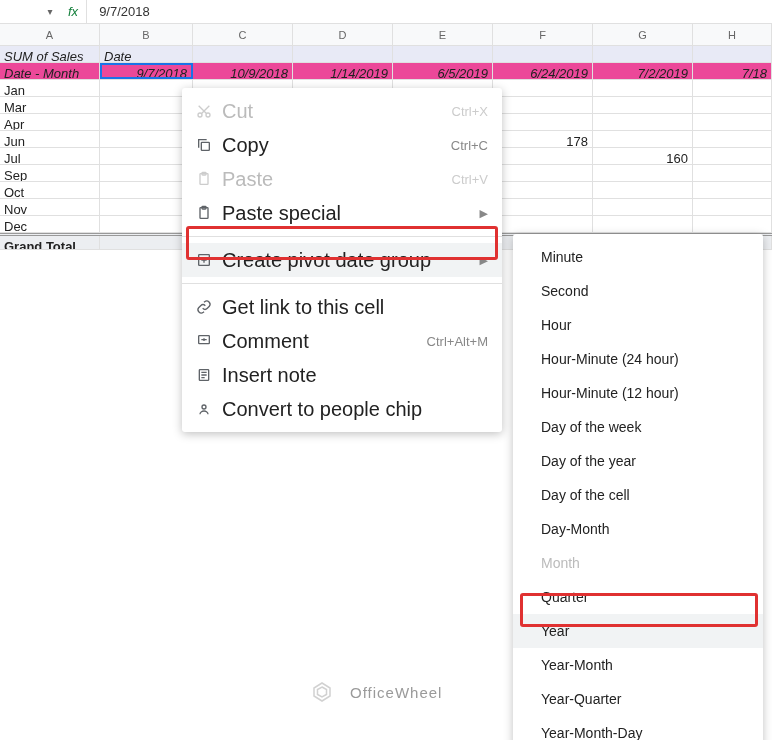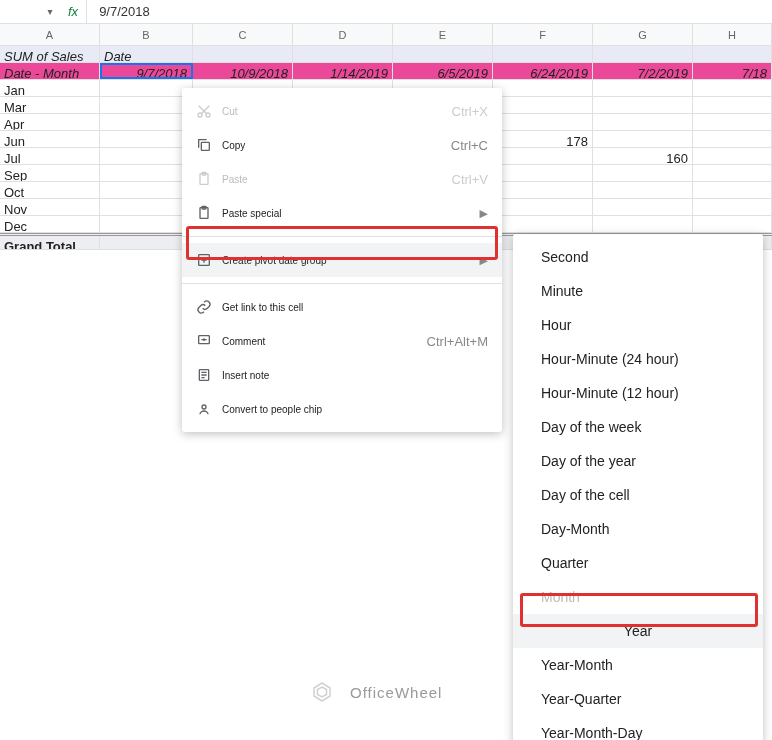--- a/index.html
+++ b/index.html
@@ -105,21 +105,21 @@
 }
 .menu-item.hover { background: #f1f3f4; }
 .menu-item.disabled { color: #bbb; }
 .menu-icon {
   width: 26px;
   display: flex;
   align-items: center;
   justify-content: flex-start;
 }
 .menu-icon svg { width: 16px; height: 16px; }
-.menu-label { flex: 1; font-size: 10px; }
+.menu-label { flex: 1; font-size: 20px; }
 .menu-shortcut { color: #888; font-size: 13px; }
 .menu-item.disabled .menu-shortcut { color: #ccc; }
 .menu-arrow { color: #888; font-size: 11px; }
 .menu-divider { height: 1px; background: #e0e0e0; margin: 6px 0; }
 .highlight-box {
   position: absolute;
   border: 3px solid #e03131;
   border-radius: 3px;
   pointer-events: none;
   z-index: 20;
@@ -137,21 +137,21 @@
   padding: 6px 0;
   z-index: 10;
 }
 .sub-item {
   height: 34px;
   padding: 0 28px;
   line-height: 34px;
   font-size: 14px;
   cursor: default;
 }
-.sub-item.hover { background: #f1f3f4; text-align: center; }
+.sub-item.hover { background: #f1f3f4; }
 .sub-item.disabled { color: #bbb; }
 .watermark {
   position: absolute;
   left: 310px;
   top: 680px;
   color: #9a9a9a;
   font-size: 15px;
   letter-spacing: 1px;
   display: flex;
   align-items: center;
@@ -390,31 +390,31 @@
         <svg viewBox="0 0 24 24" fill="none" stroke="#5f6368" stroke-width="2">
           <circle cx="12" cy="9" r="3"></circle>
           <path d="M6 20c0-3 3-5 6-5s6 2 6 5"></path>
         </svg>
       </span>
     <span class="menu-label">Convert to people chip</span>
   </div>
 </div>
 
 <div class="submenu">
+  <div class="sub-item">Minute</div>
   <div class="sub-item">Second</div>
-  <div class="sub-item">Minute</div>
   <div class="sub-item">Hour</div>
   <div class="sub-item">Hour-Minute (24 hour)</div>
   <div class="sub-item">Hour-Minute (12 hour)</div>
   <div class="sub-item">Day of the week</div>
   <div class="sub-item">Day of the year</div>
   <div class="sub-item">Day of the cell</div>
   <div class="sub-item">Day-Month</div>
+  <div class="sub-item disabled">Month</div>
   <div class="sub-item">Quarter</div>
-  <div class="sub-item disabled">Month</div>
   <div class="sub-item hover">Year</div>
   <div class="sub-item">Year-Month</div>
   <div class="sub-item">Year-Quarter</div>
   <div class="sub-item">Year-Month-Day</div>
 </div>
 
 <div class="highlight-box highlight1"></div>
 <div class="highlight-box highlight2"></div>
 
 <div class="watermark">

